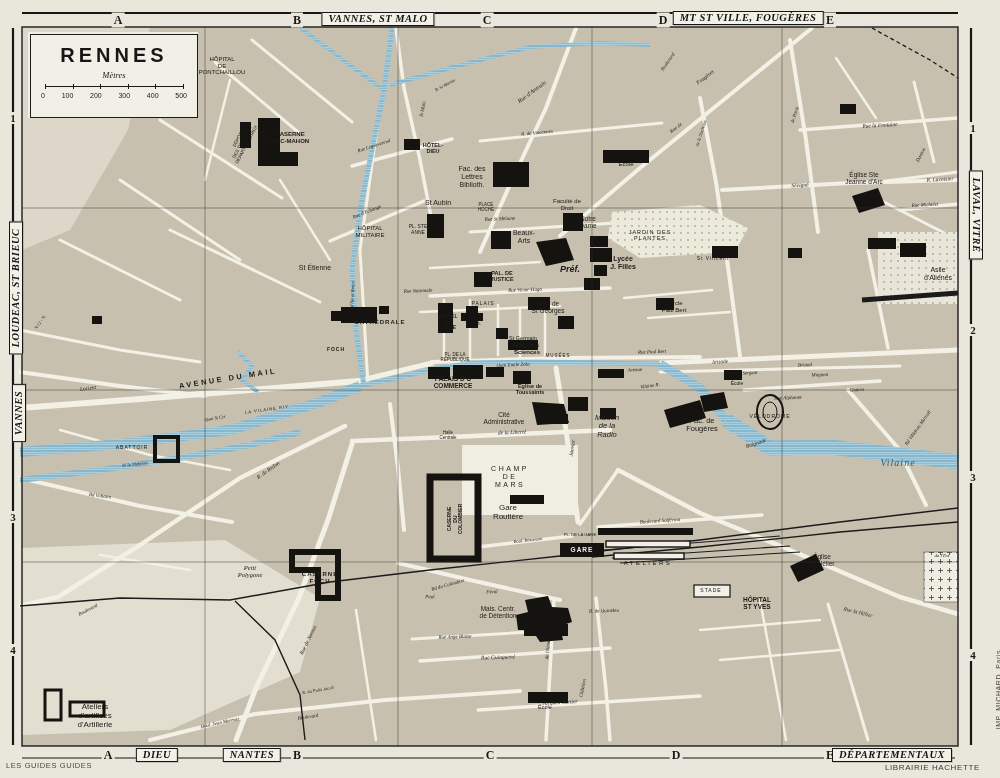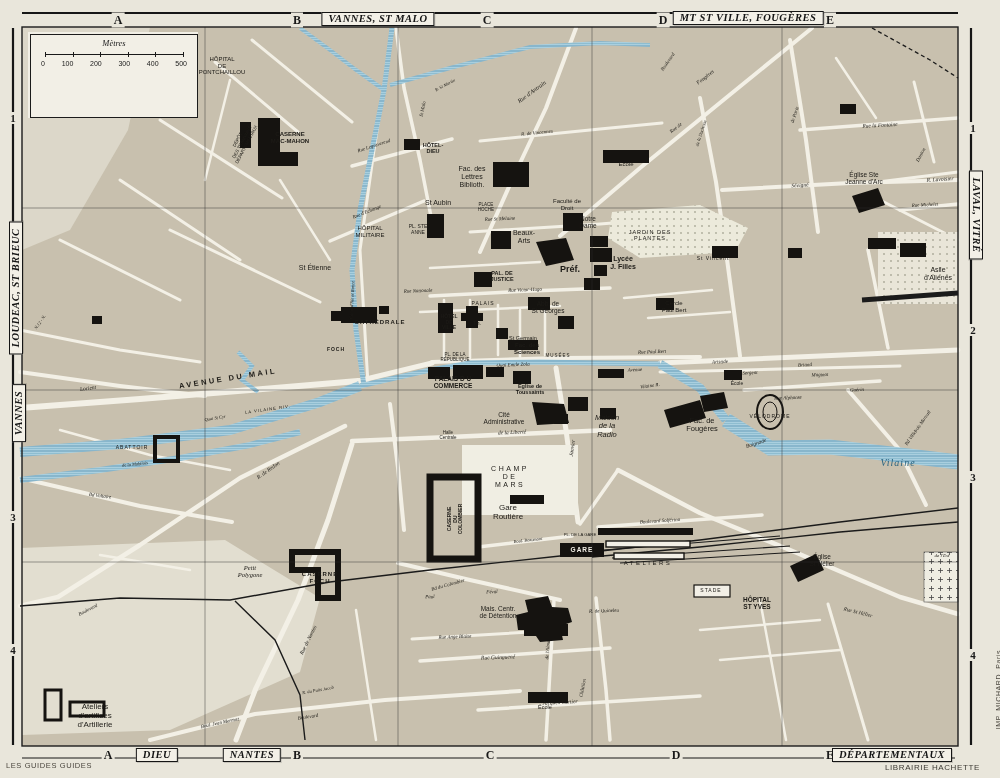--- a/index.html
+++ b/index.html
@@ -279,21 +279,21 @@
 Arts</div>
       <div class="maplabel" style="left: 567px; top: 205px; font-size: 6px; transform: translate(-50%, -50%);">Faculté de
 Droit</div>
       <div class="maplabel" style="left: 588px; top: 222px; font-size: 6.5px; transform: translate(-50%, -50%);">Notre
 Dame</div>
       <div class="maplabel" style="left: 626px; top: 164px; font-size: 6px; transform: translate(-50%, -50%);">École</div>
       <div class="maplabel sp" style="left: 650px; top: 235px; font-size: 5.5px; transform: translate(-50%, -50%);">JARDIN DES
 PLANTES</div>
       <div class="maplabel b" style="left: 623px; top: 263px; font-size: 7px; transform: translate(-50%, -50%);">Lycée
 J. Filles</div>
-      <div class="maplabel b" style="left: 570px; top: 269px; font-size: 9px; transform: translate(-50%, -50%);">Préf.</div>
+      <div class="maplabel b" style="left: 570px; top: 269px; font-size: 9px; transform: translate(-50%, -50%); font-style: italic;">Préf.</div>
       <div class="maplabel" style="left: 548px; top: 307px; font-size: 6.5px; transform: translate(-50%, -50%);">Abb. de
 St Georges</div>
       <div class="maplabel" style="left: 523px; top: 338px; font-size: 5.5px; transform: translate(-50%, -50%);">St Germain</div>
       <div class="maplabel b" style="left: 527px; top: 349px; font-size: 6px; transform: translate(-50%, -50%);">Fac. des
 Sciences</div>
       <div class="maplabel sp" style="left: 558px; top: 356px; font-size: 4.5px; transform: translate(-50%, -50%);">MUSÉES</div>
       <div class="maplabel" style="left: 674px; top: 307px; font-size: 6px; transform: translate(-50%, -50%);">Cercle
 Paul Bert</div>
       <div class="maplabel sp" style="left: 713px; top: 259px; font-size: 5px; transform: translate(-50%, -50%);">St Vincent</div>
       <div class="maplabel" style="left: 455px; top: 357px; font-size: 4.5px; transform: translate(-50%, -50%);">PL. DE LA
@@ -429,20 +429,21 @@
       <div class="plate" style="left: 748px; top: 18px; transform: translate(-50%, -50%);">MT ST VILLE, FOUGÈRES</div>
       <div class="plate" style="left: 157px; top: 755px; transform: translate(-50%, -50%);">DIEU</div>
       <div class="plate" style="left: 252px; top: 755px; transform: translate(-50%, -50%);">NANTES</div>
       <div class="plate" style="left: 892px; top: 755px; transform: translate(-50%, -50%);">DÉPARTEMENTAUX</div>
       <div class="plate" style="left: 16px; top: 288px; transform: translate(-50%, -50%) rotate(-90deg);">LOUDEAC, ST BRIEUC</div>
       <div class="plate" style="left: 19px; top: 413px; transform: translate(-50%, -50%) rotate(-90deg);">VANNES</div>
       <div class="plate" style="left: 976px; top: 215px; transform: translate(-50%, -50%) rotate(90deg);">LAVAL, VITRÉ</div>
     </div>
 
   <div class="titlebox">
+    <div class="tb-title">RENNES</div>
     <div class="tb-unit">Mètres</div>
     <div class="scalebar" id="scalebar">
         <div class="tick" style="left: 0%;"></div>
         <div class="tick" style="left: 20%;"></div>
         <div class="tick" style="left: 40%;"></div>
         <div class="tick" style="left: 60%;"></div>
         <div class="tick" style="left: 80%;"></div>
         <div class="tick" style="left: 100%;"></div>
       </div>
     <div class="scalelabels" id="scalelabels">

